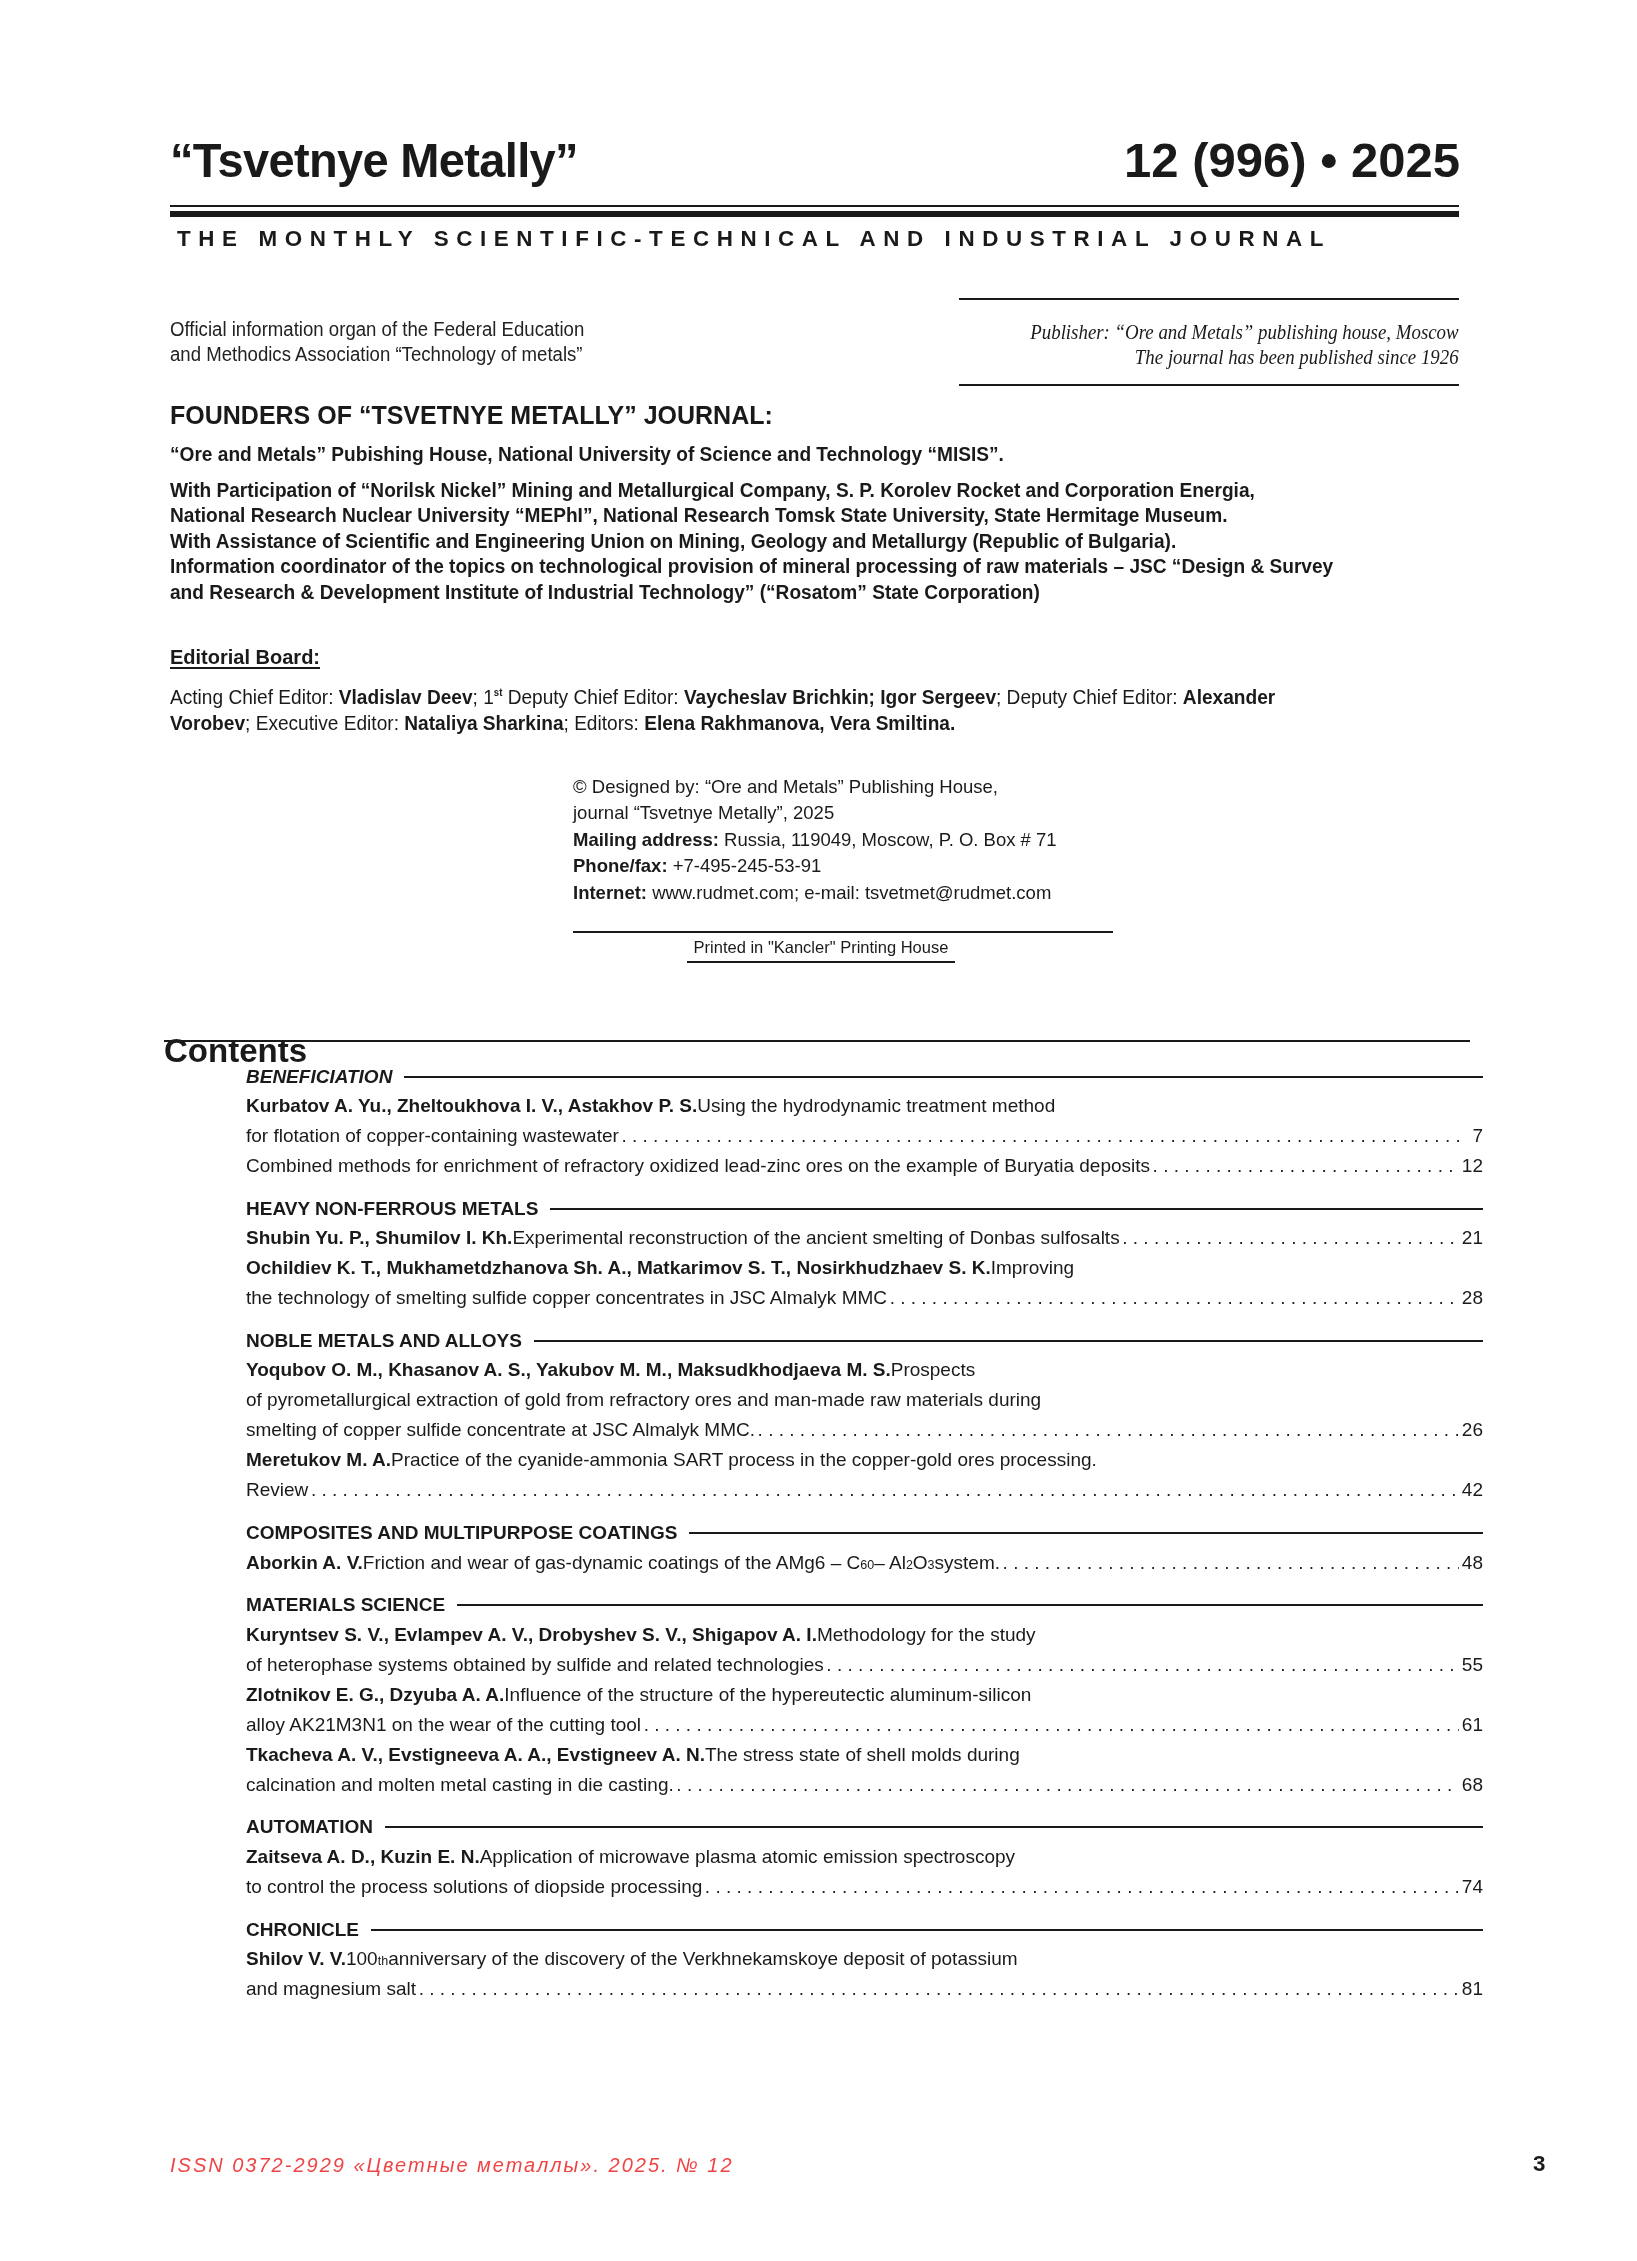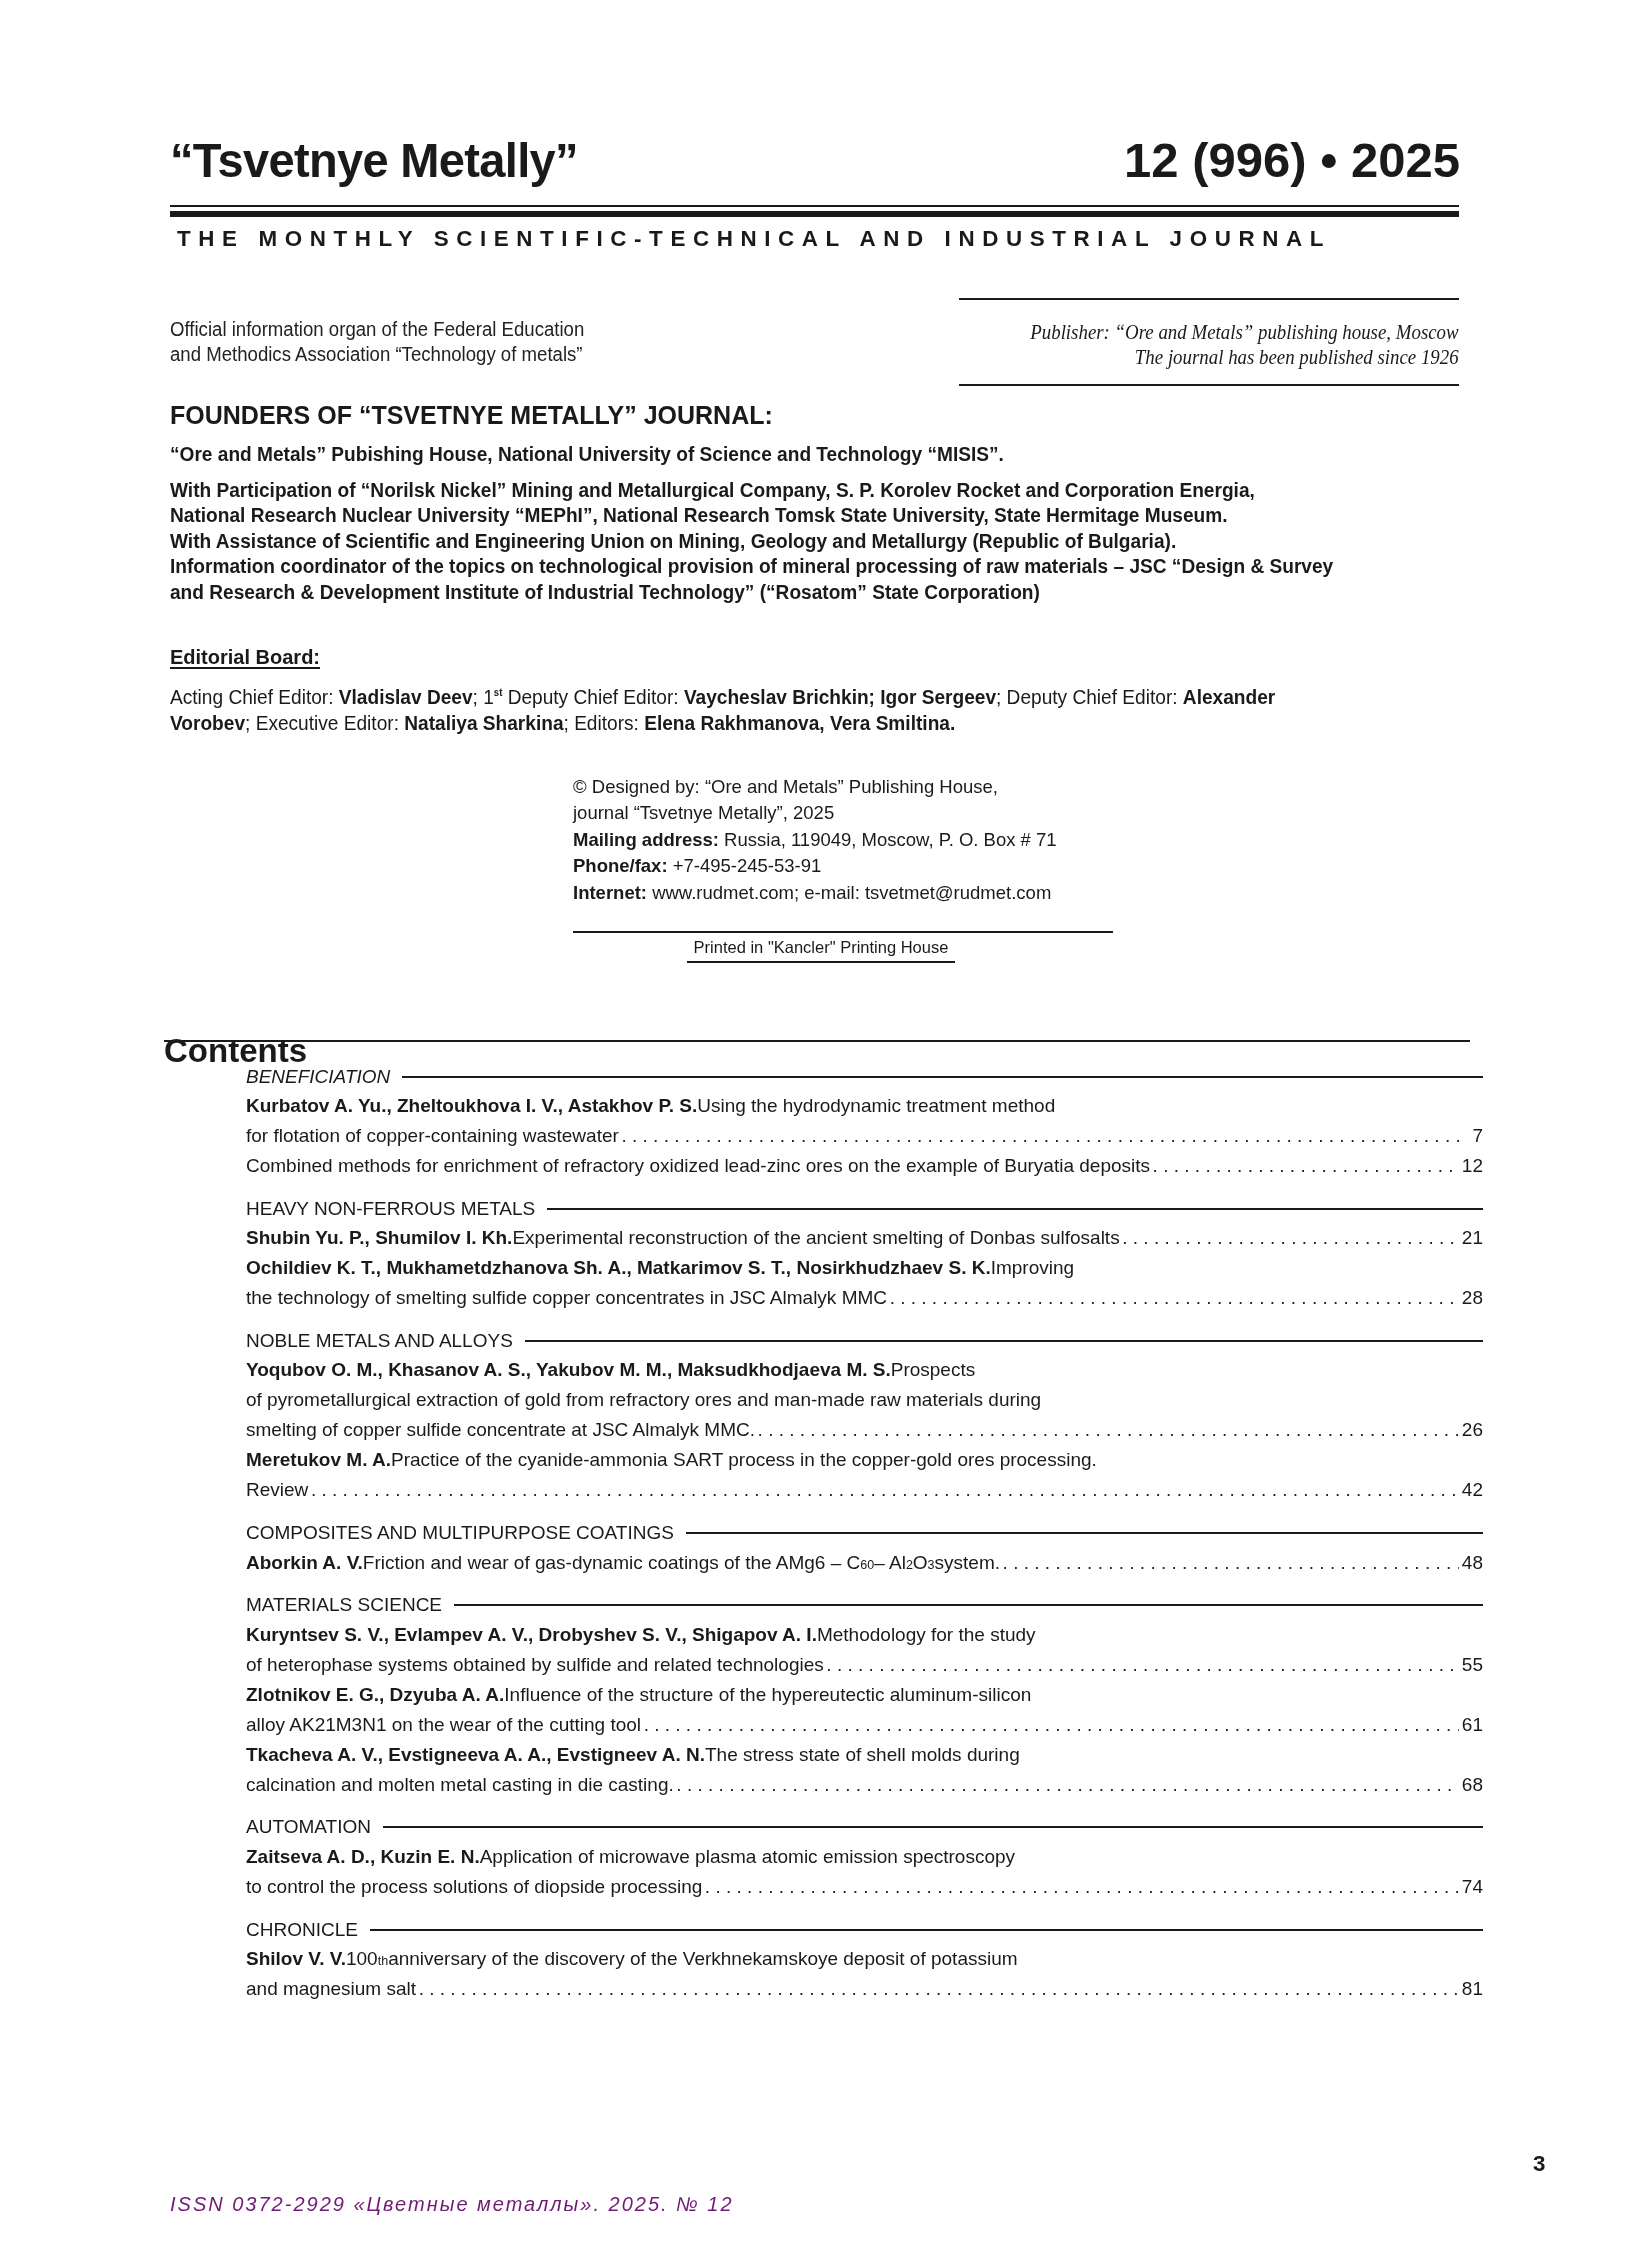--- a/index.html
+++ b/index.html
@@ -59,41 +59,41 @@
     left: 687px; top: 938px; font-size: 16.5px; white-space: nowrap;
     padding-bottom: 4px; border-bottom: 2px solid #1a1a1a; padding-left: 6.6px; padding-right: 6.6px;
   }
   .contents-heading {
     left: 164px; top: 1032px; font-size: 33px; font-weight: bold; white-space: nowrap;
   }
   .contents-rule { left: 164px; width: 1306px; top: 1040px; height: 2px; background: #1a1a1a; }
   .toc { left: 246px; top: 1062px; width: 1237px; font-size: 19px; }
   .toc-section { margin-bottom: 13.2px; }
   .toc-section-head {
-    display: flex; align-items: center; height: 29px; font-weight: normal; font-size: 19px;
+    display: flex; align-items: center; height: 29px; font-weight: bold; font-size: 19px;
   }
   .toc-section-head.italic .sec-label { font-style: italic; }
   .toc-section-head .sec-label { white-space: nowrap; padding-right: 12px; }
   .toc-section-head .sec-line { flex: 1; height: 2px; background: #1a1a1a; }
   .toc-line {
     display: flex; align-items: baseline; height: 30px; line-height: 30px; white-space: nowrap;
   }
   .toc-line .authors { font-weight: bold; }
   .toc-line .leader {
     flex: 1; overflow: hidden; margin: 0 2.6px; letter-spacing: 3.3px; color: #222;
   }
   .toc-line .leader::before {
     content: ". . . . . . . . . . . . . . . . . . . . . . . . . . . . . . . . . . . . . . . . . . . . . . . . . . . . . . . . . . . . . . . . . . . . . . . . . . . . . . . . . . . . . . . . . . . . . . . . . . . . . . . . . . . . . . . . . . . . . . . . . . . . . . . . . . . . . . . . . . . . . . . . . . . . . . . . . . . . . . . . . . . . . . . . . . . . . . . . . . . . . . . . . . . . . . . . . . . . . . . . . . . . . . . . . . . . . . . . . . . . . . . . . . . . . . . . . . . . . . . . . . . . . . . . . . .";
     letter-spacing: 0;
   }
   .toc-line .page { min-width: 20px; text-align: right; }
   .toc-line sub { font-size: 12.5px; vertical-align: -4px; line-height: 0; }
   .toc-line sup { font-size: 12.5px; vertical-align: 6.6px; line-height: 0; }
   .footer-issn {
-    left: 170px; top: 2154px; font-size: 20px; font-style: italic; letter-spacing: 2px; color: #701a75; white-space: nowrap; margin-top: 39px;
+    left: 170px; top: 2154px; font-size: 20px; font-style: italic; letter-spacing: 2px; color: #ef4444; white-space: nowrap;
   }
   .footer-page {
     left: 1533px; top: 2151px; font-size: 22.4px; font-weight: bold; white-space: nowrap;
   }
 </style>
 </head>
 <body>
 
 <div class="abs journal-title">“Tsvetnye Metally”</div>
 <div class="abs issue-number">12 (996) • 2025</div>

